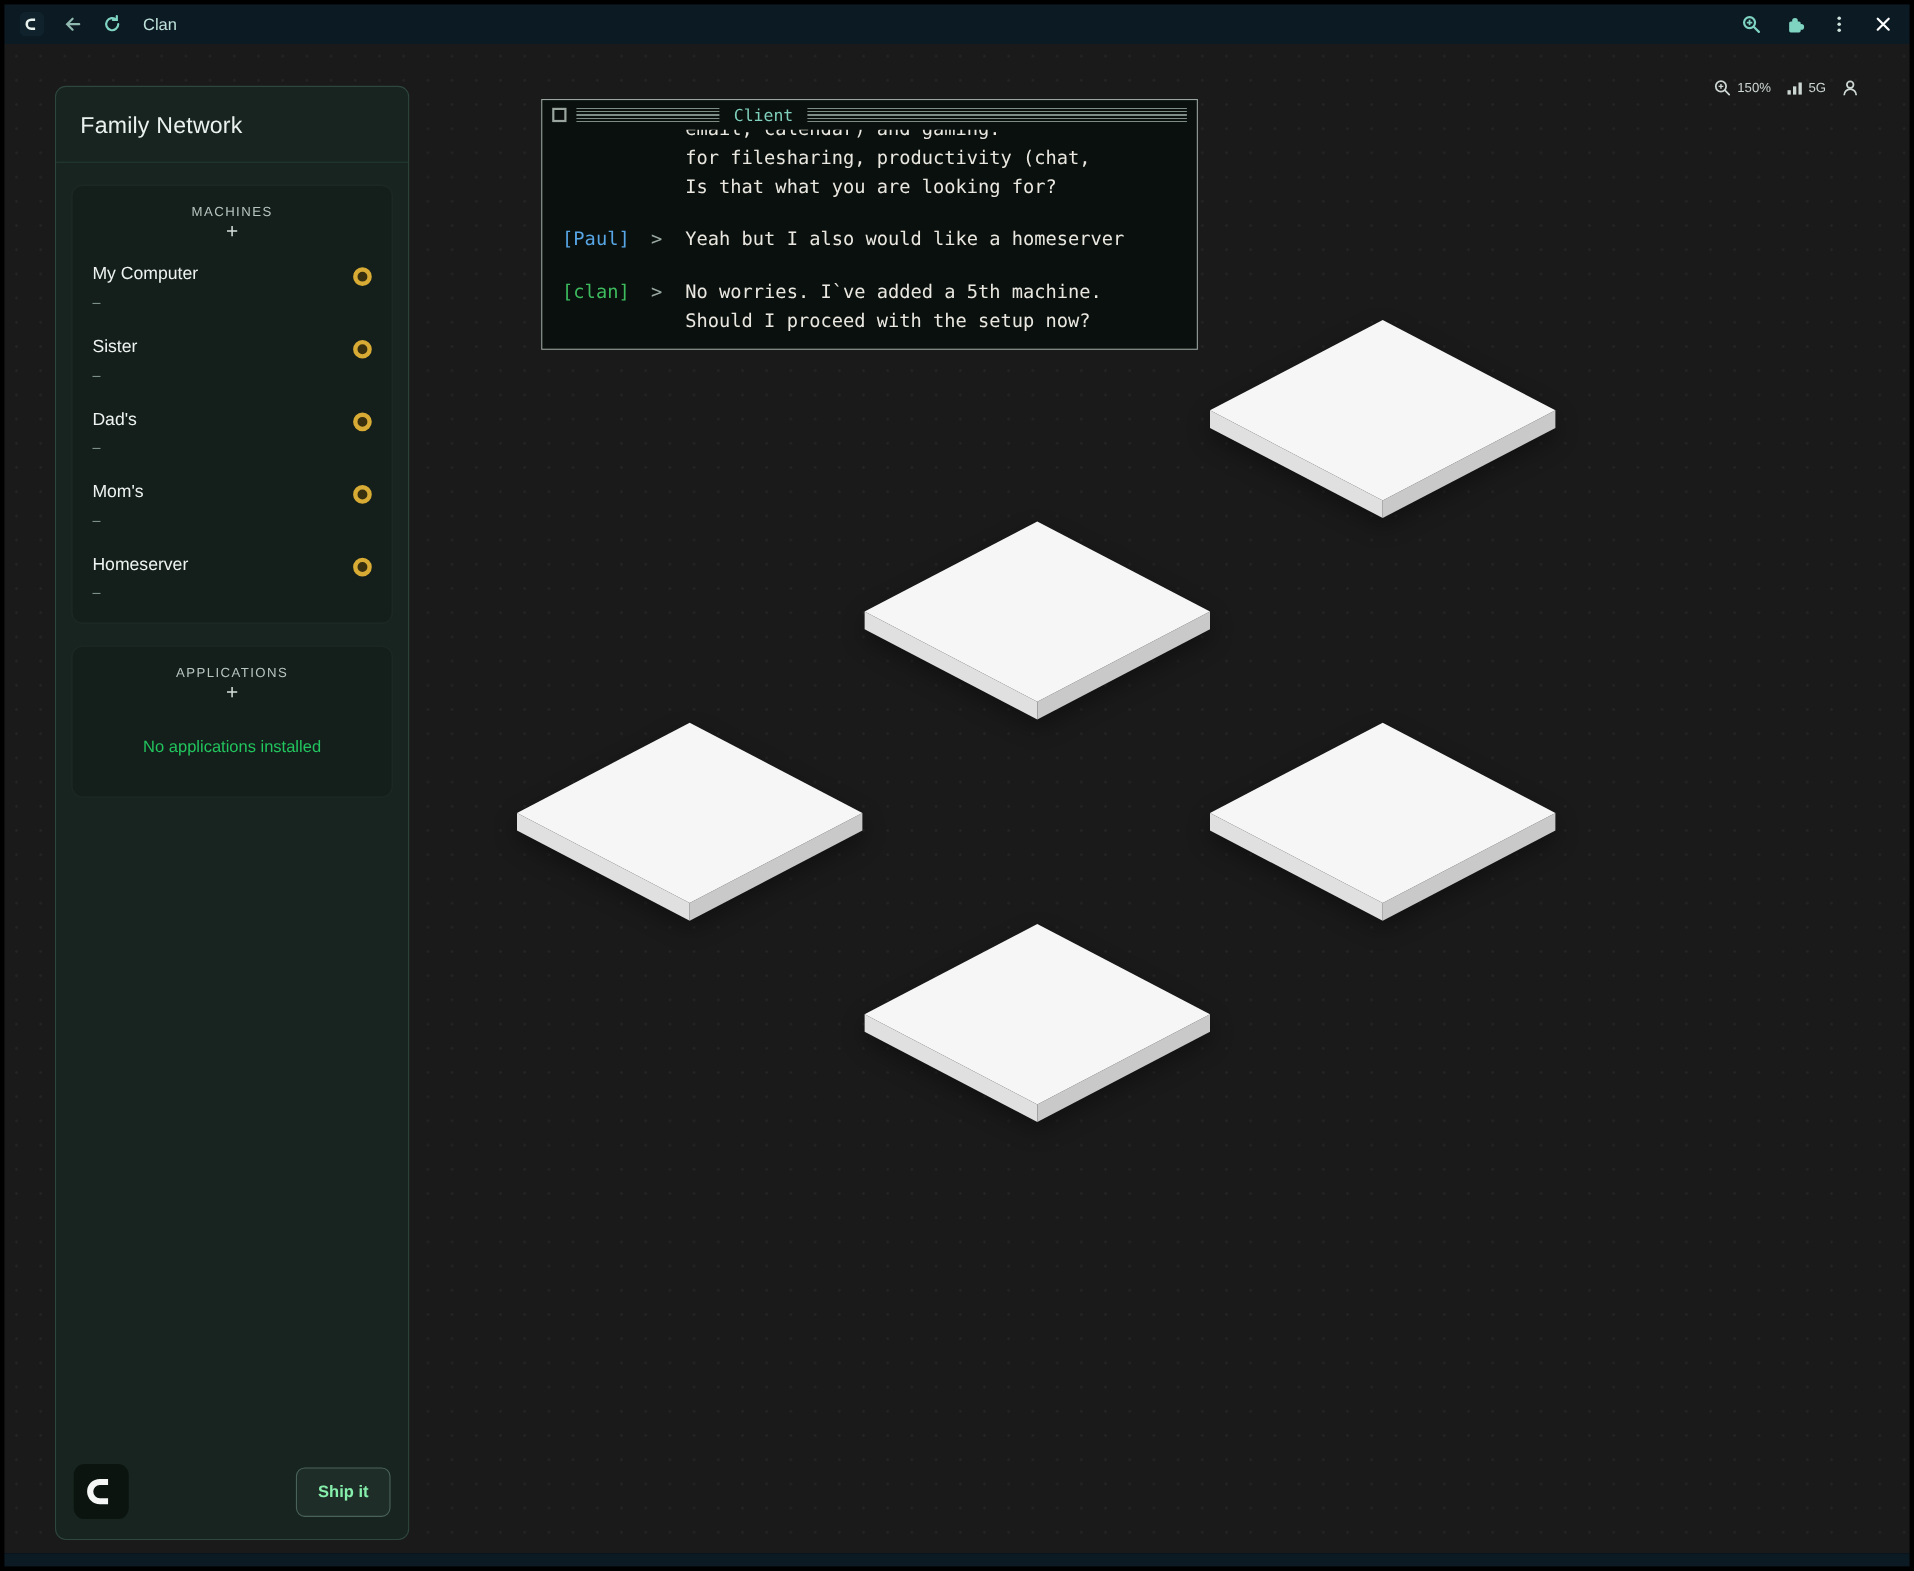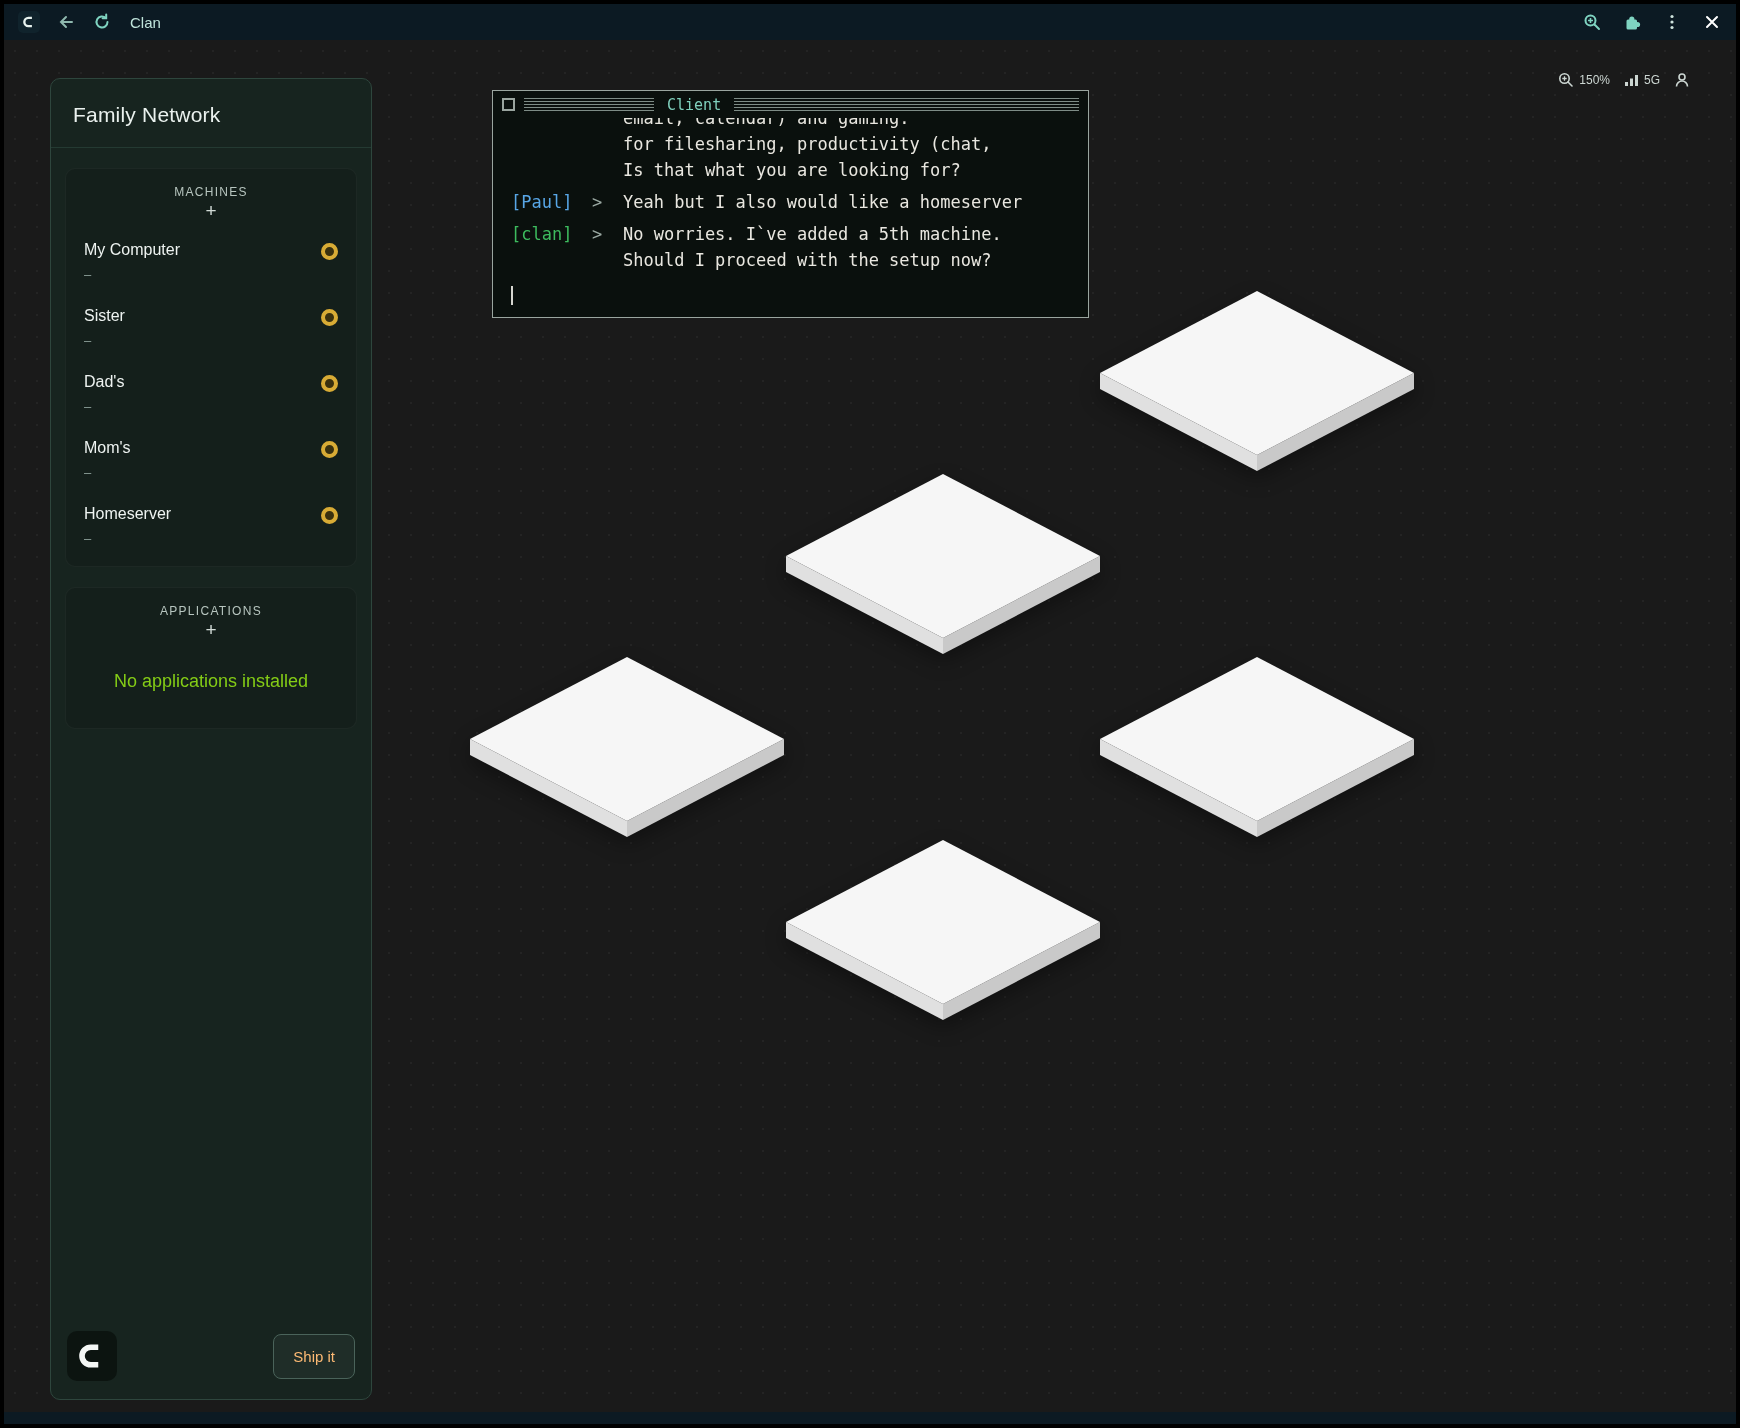--- a/index.html
+++ b/index.html
@@ -40,42 +40,42 @@
               border-radius:10px; padding:12px 16px 8px 16px; }
   .section-head { display:flex; align-items:center; justify-content:space-between; padding:4px 2px 6px 2px;flex-direction:column; }
   .section-label { color:#b7c5bf; font-size:12px; letter-spacing:1.3px; }
   .add-btn { color:#d2dbd7; font-size:19px; line-height:1; background:none; border:none; cursor:pointer;
              padding:2px 6px; font-family:"Liberation Sans", sans-serif; }
   .machine-row { display:grid; grid-template-columns:1fr auto; align-items:start; padding:13px 2px 12px 2px; cursor:pointer; }
   .machine-name { color:#eef3f1; font-size:16px; }
   .machine-sub { color:#8da19a; font-size:13px; margin-top:7px; grid-column:1; }
   .status-badge { width:17px; height:17px; border-radius:50%; border:4px solid #d8ab35; background:#39300f;
                   grid-column:2; grid-row:1; margin-top:2px; }
-  .apps-empty { text-align:center; color:#84cc16; font-size:18px; padding:24px 0 28px 0; }
+  .apps-empty { text-align:center; color:#22c55e; font-size:15px; padding:24px 0 28px 0; }
   .sb-spacer { flex:1; }
   .sb-footer { display:flex; align-items:center; justify-content:space-between; padding:0 16px 18px 16px; }
   .footer-logo { width:50px; height:50px; border-radius:10px; background:#0c1410; display:flex;
                  align-items:center; justify-content:center; }
-  .ship-btn { background:#1f2d28; border:1px solid #4a635a; border-radius:8px; color:#fdba74;
-              font-size:15px; font-weight:normal; padding:13px 19px; cursor:pointer;
+  .ship-btn { background:#1f2d28; border:1px solid #4a635a; border-radius:8px; color:#86efac;
+              font-size:15px; font-weight:bold; padding:13px 19px; cursor:pointer;
               font-family:"Liberation Sans", sans-serif; }
 
   
   .terminal { position:absolute; left:488px; top:50px; width:597px; height:228px;
               background:#0a100d; border:1px solid #9aa59f; font-family:"DejaVu Sans Mono", monospace; }
   .term-titlebar { height:27px; display:flex; align-items:center; gap:9px; padding:0 9px; }
   .term-close { width:13px; height:13px; border:2px solid #9aa59f; background:transparent; cursor:pointer; flex:none; }
   .term-lines { height:13px; background:repeating-linear-gradient(to bottom, #7e8c86 0px, #7e8c86 1px, transparent 1px, transparent 3px); }
   .term-lines.left { width:130px; flex:none; }
   .term-lines.right { flex:1; }
   .term-title { color:#7fd0bd; font-size:15px; padding:0 4px; }
   .term-body { padding:0 10px 8px 18px; overflow:hidden; height:191px; font-size:17px; line-height:26px;
                color:#e9e7e0; cursor:text; }
   .msg { display:grid; grid-template-columns:60px 52px auto; }
-  .msg + .msg { margin-top:6px; }
+  .msg + .msg { margin-top:22px; }
   .msg .arrow { text-align:center; color:#9aa8a2; }
   .msg-intro { margin-top:-13px; }
   .msg-paul .speaker { color:#58a6e6; }
   .msg-clan .speaker { color:#3dbb5e; }
   .cursor-row { margin-top:8px; }
   .caret { display:inline-block; width:2px; height:19px; background:#d6d6d0; vertical-align:middle; }
 </style>
 </head>
 <body>
 

